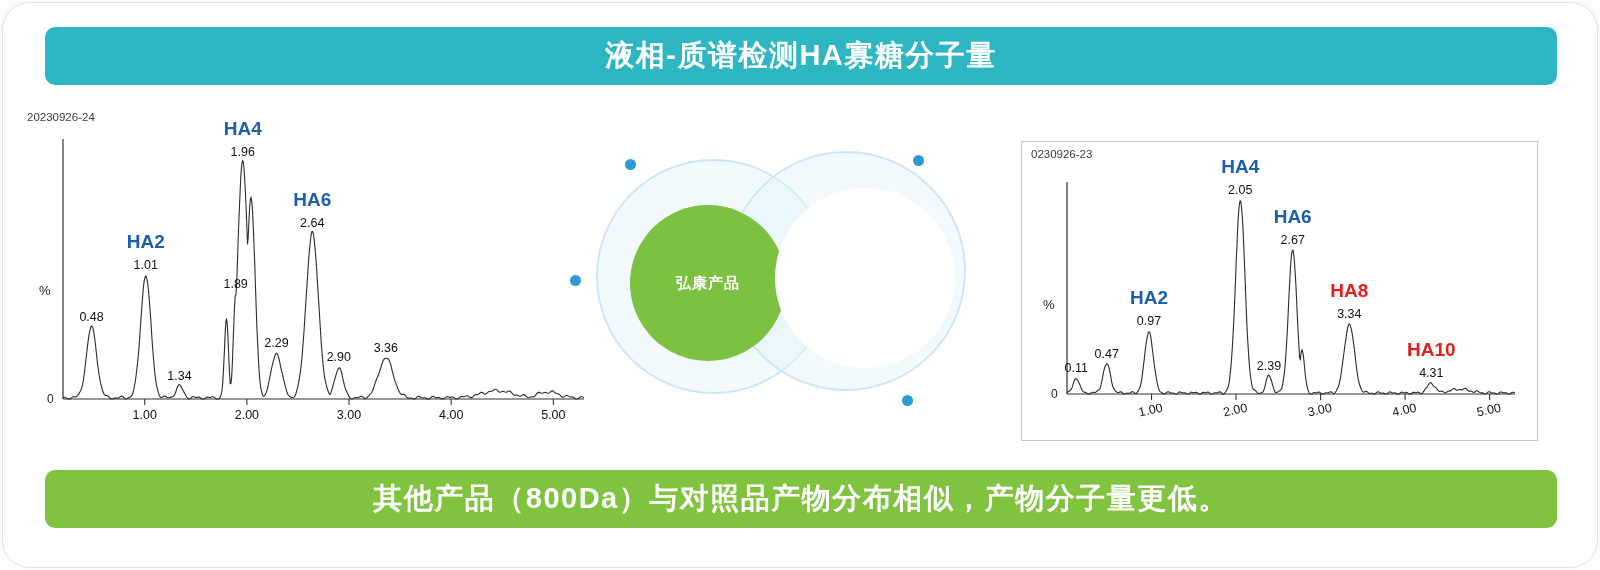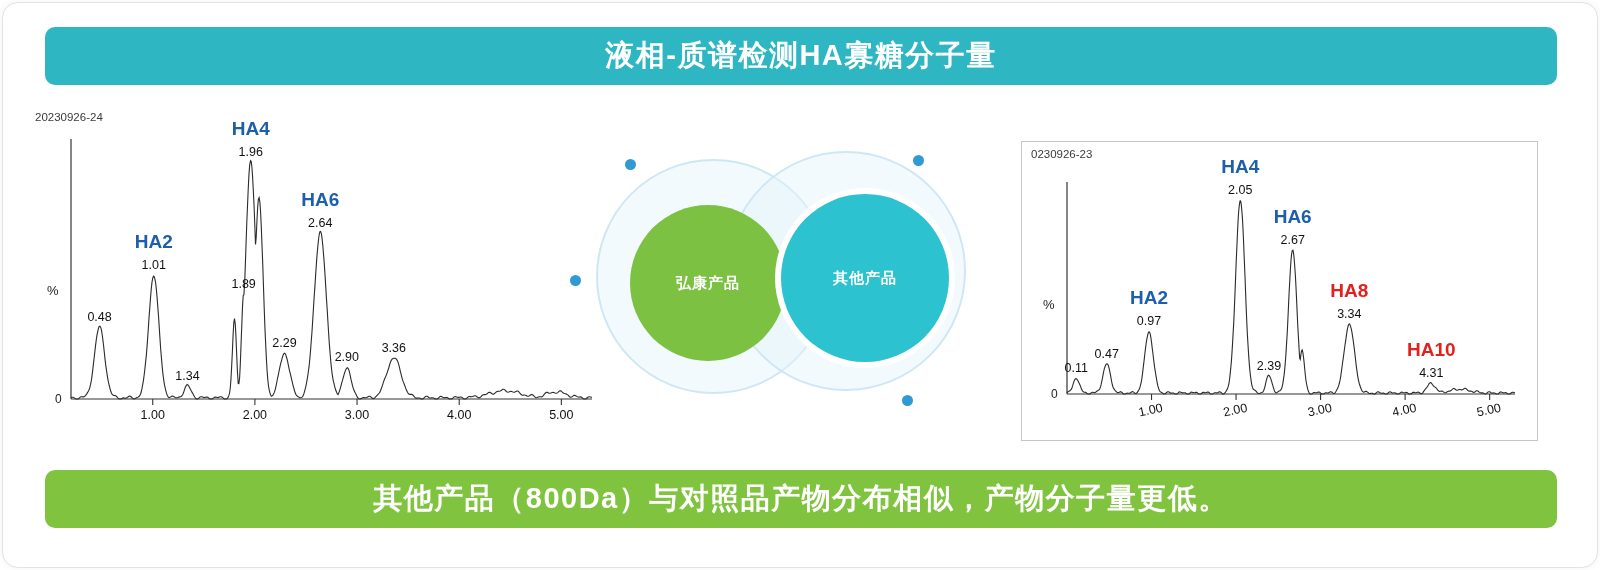--- a/index.html
+++ b/index.html
@@ -2,21 +2,21 @@
 <html><head>
 <meta charset="utf-8">
 <style>
   html,body{margin:0;padding:0;}
   body{
     width:1600px;height:570px;position:relative;background:#fff;
     font-family:"Liberation Sans", sans-serif;overflow:hidden;
   }
   .card{
     position:absolute;left:2px;top:2px;right:2px;bottom:2px;
-    border:1px solid #e2e2e2;border-radius:16px;background:#fff;
+    border:1px solid #e2e2e2;border-radius:28px;background:#fff;
     box-shadow:0 0 8px rgba(0,0,0,0.05);overflow:hidden;
   }
   .banner{
     position:absolute;left:42px;width:1512px;height:58px;border-radius:10px;
     display:flex;align-items:center;justify-content:center;
     color:#fff;font-weight:bold;font-size:29px;letter-spacing:1.5px;
   }
   .banner-top{top:24px;background:#2eb6c3;}
   .banner-bottom{top:467px;background:#80c33f;}
 
@@ -38,21 +38,21 @@
 </style>
 </head>
 <body>
 
 <div class="card">
 
   <div class="banner banner-top">
     <span>液相-质谱检测HA寡糖分子量</span>
   </div>
 
-  <div class="chart" style="left:30px;top:106px;width:575px;height:330px;">
+  <div class="chart" style="left:22px;top:106px;width:575px;height:330px;">
     <div class="run-label">20230926-24</div>
     <div class="svg-host"><svg width="575" height="330" viewBox="0 0 575 330">
           <line x1="38" y1="30" x2="38" y2="290" stroke="#333" stroke-width="1.2"></line>
           <line x1="38" y1="290" x2="559" y2="290" stroke="#333" stroke-width="1.2"></line>
           <text x="14" y="186" font-size="13" fill="#222">%</text>
           <text x="22" y="294" font-size="12" fill="#222">0</text>
           <line x1="119.72549019607844" y1="290" x2="119.72549019607844" y2="296" stroke="#333" stroke-width="1.1"></line>
           <text x="119.72549019607844" y="310" font-size="12.5" fill="#111" text-anchor="middle">1.00</text>
           <line x1="221.8823529411765" y1="290" x2="221.8823529411765" y2="296" stroke="#333" stroke-width="1.1"></line>
           <text x="221.8823529411765" y="310" font-size="12.5" fill="#111" text-anchor="middle">2.00</text>
@@ -82,23 +82,20 @@
     <div class="vcircle outline1"></div>
     <div class="vcircle outline2"></div>
     <div class="dot" style="left:67px;top:30px;"></div>
     <div class="dot" style="left:355px;top:26px;"></div>
     <div class="dot" style="left:12px;top:146px;"></div>
     <div class="dot" style="left:344px;top:266px;"></div>
     <div class="vcircle green-circle">
       <span class="vlabel">弘康产品</span>
     </div>
     <div class="vcircle white-back"></div>
-    <div class="vcircle teal-circle">
-      <span class="vlabel">其他产品</span>
-    </div>
   </div>
 
   <div class="chart boxed" style="left:1018px;top:138px;width:515px;height:298px;">
     <div class="run-label">0230926-23</div>
     <div class="svg-host"><svg width="515" height="298" viewBox="0 0 515 298">
           <line x1="45" y1="40" x2="45" y2="252" stroke="#333" stroke-width="1.2"></line>
           <line x1="45" y1="252" x2="493" y2="252" stroke="#333" stroke-width="1.2"></line>
           <text x="21" y="167.2" font-size="13" fill="#222">%</text>
           <text x="29" y="256" font-size="12" fill="#222">0</text>
           <line x1="129.52830188679246" y1="252" x2="129.52830188679246" y2="258" stroke="#333" stroke-width="1.1"></line>

